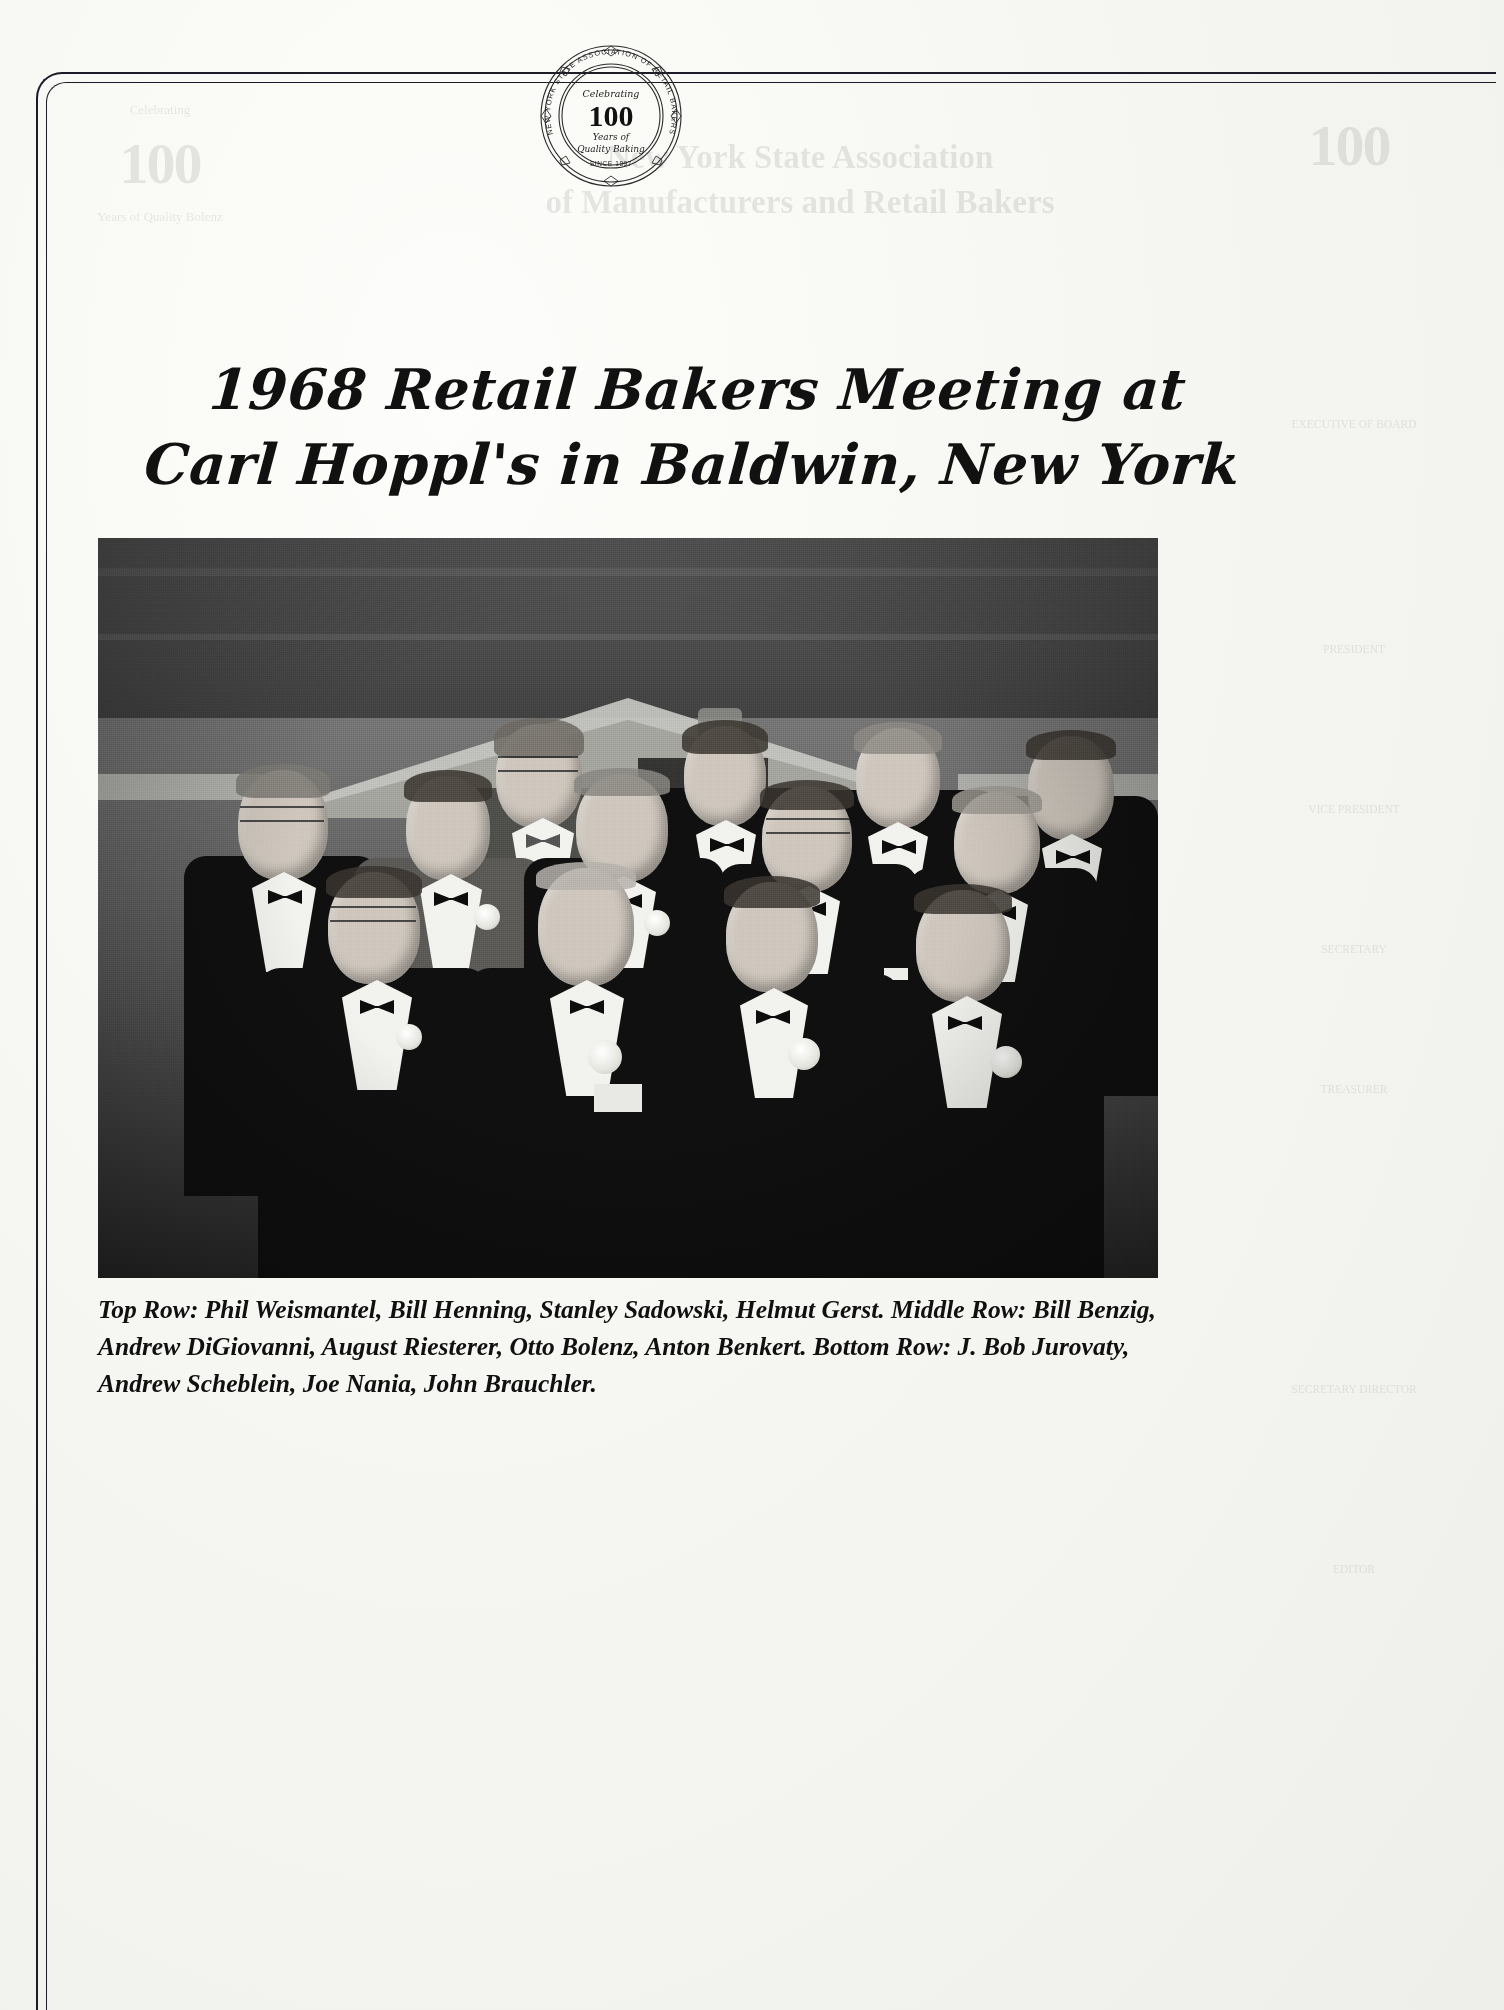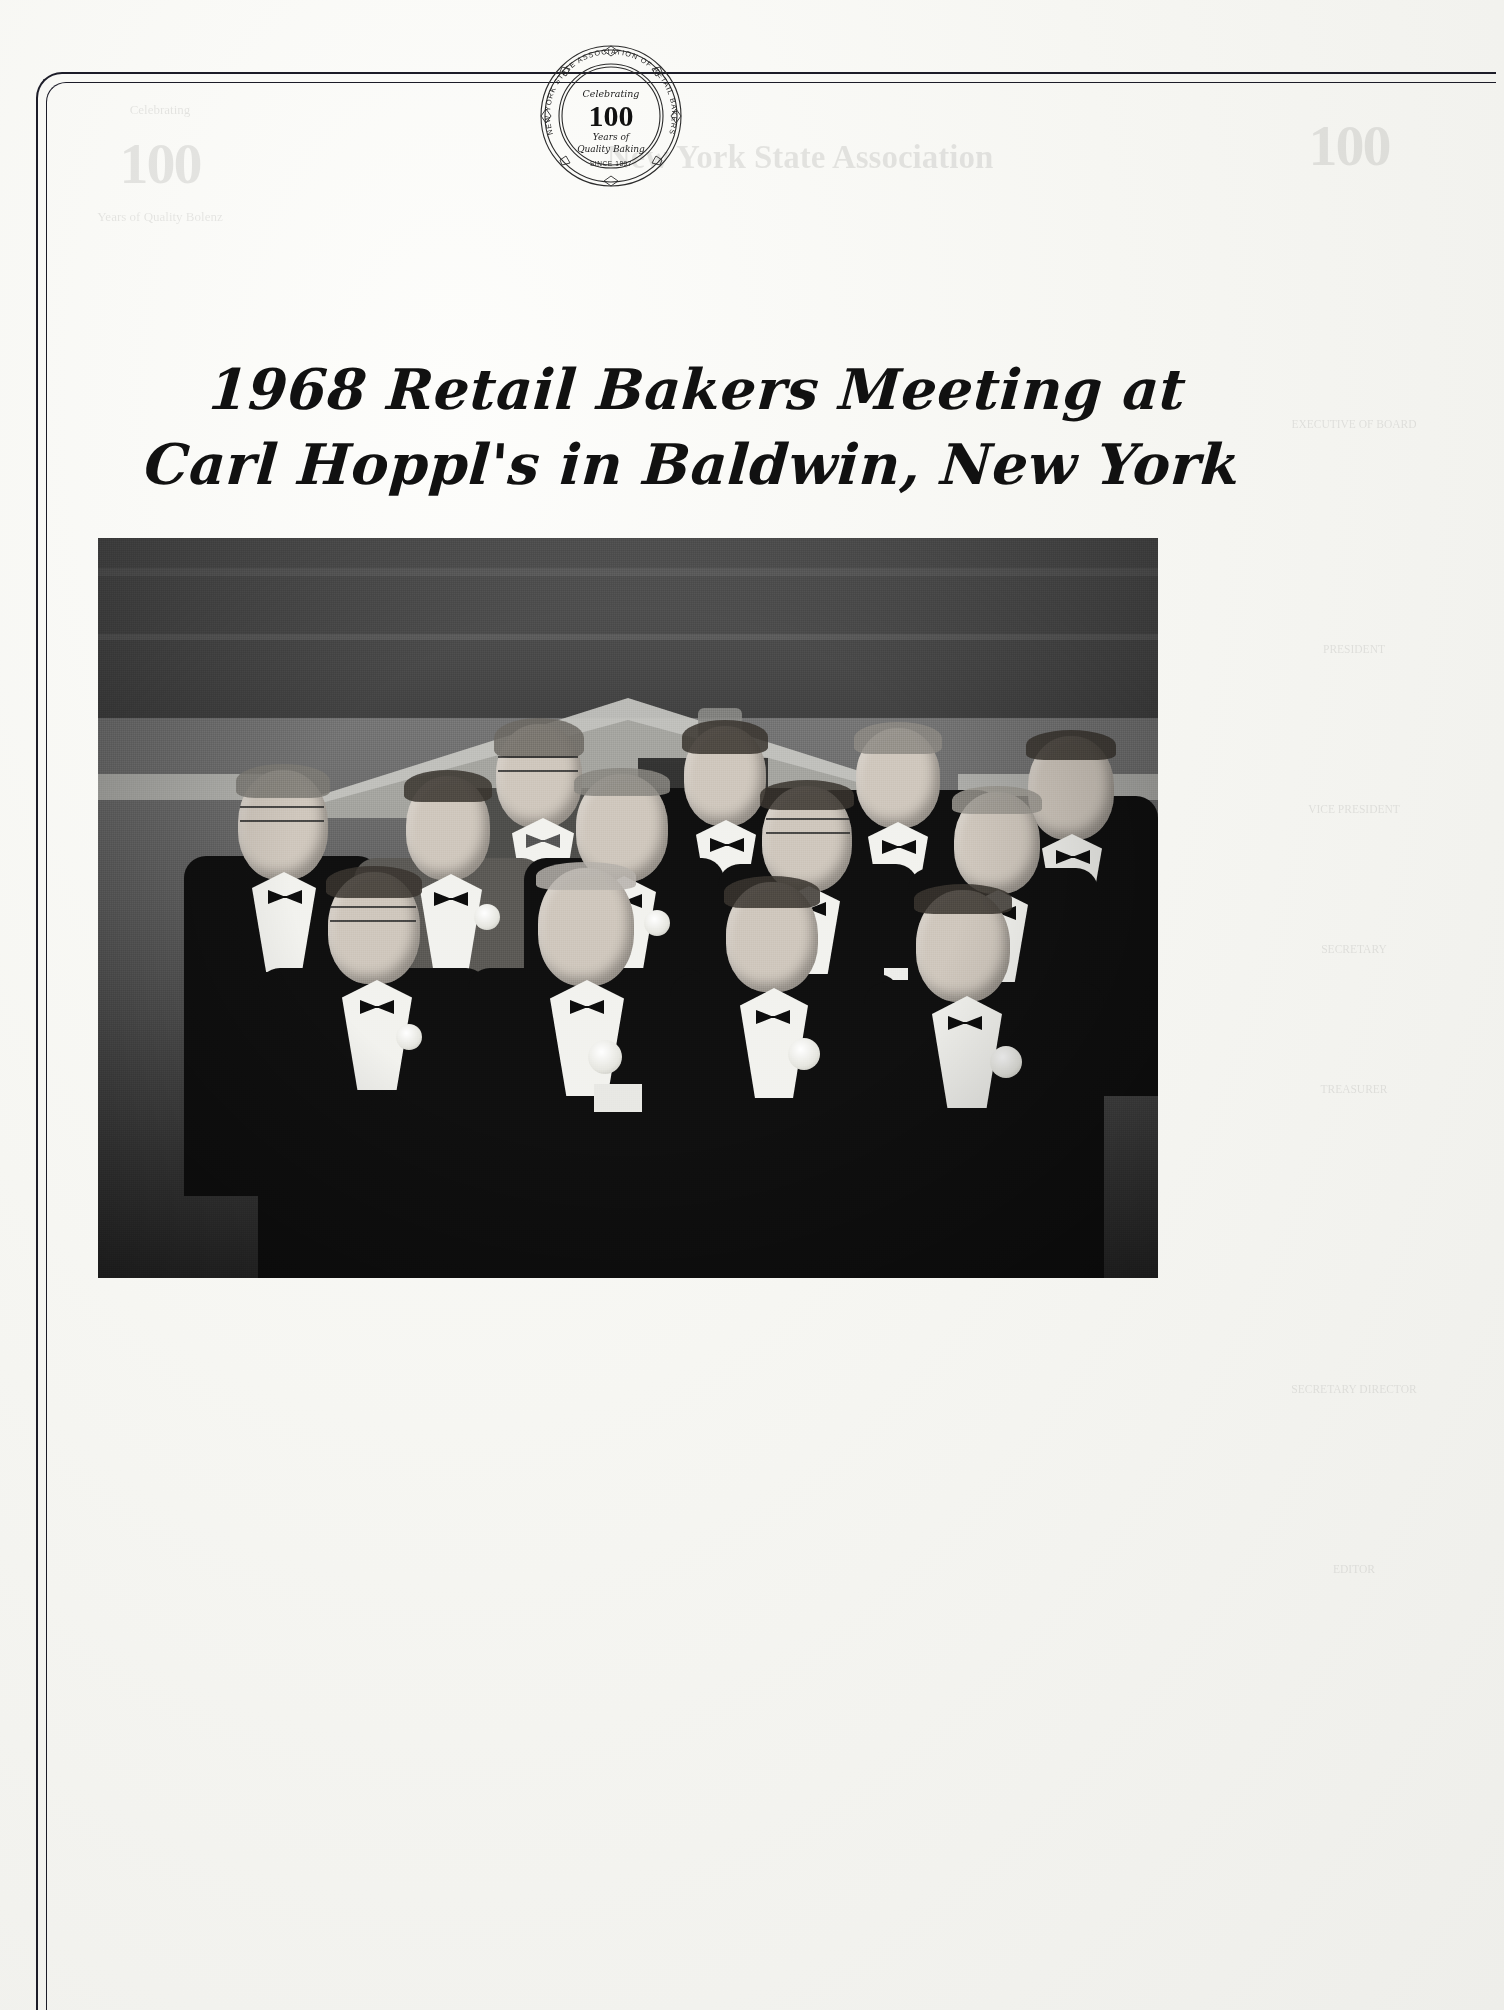--- a/index.html
+++ b/index.html
@@ -300,20 +300,21 @@
   }
 </style>
 </head>
 <body>
 
 <div class="page">
 
   <div class="ghost">
     <div class="ghost-title">
       <span>New York State Association</span><br>
+      <span>of Manufacturers and Retail Bakers</span>
     </div>
     <div class="ghost-col-left">
       <div>Celebrating</div>
       <div class="ghost-num">100</div>
       <div>Years of Quality Bolenz</div>
     </div>
     <div class="ghost-col-right">
       <div class="ghost-num">100</div>
     </div>
     <div class="ghost-right-block" style="top:415px;">EXECUTIVE OF BOARD</div>
@@ -496,14 +497,15 @@
         <div class="shirt" style="left:834px;top:458px;width:70px;height:112px;"></div>
         <div class="bowtie" style="left:850px;top:478px;"></div>
         <div class="boutonniere" style="left:892px;top:508px;width:32px;height:32px;"></div>
       </div>
 
       <div class="grain"></div>
       <div class="vignette"></div>
     </div>
   </div>
 
+  <div class="caption">Top Row: Phil Weismantel, Bill Henning, Stanley Sadowski, Helmut Gerst. Middle Row: Bill Benzig, Andrew DiGiovanni, August Riesterer, Otto Bolenz, Anton Benkert. Bottom Row: J. Bob Jurovaty, Andrew Scheblein, Joe Nania, John Brauchler.</div>
 
 </div>
 
 </body></html>

